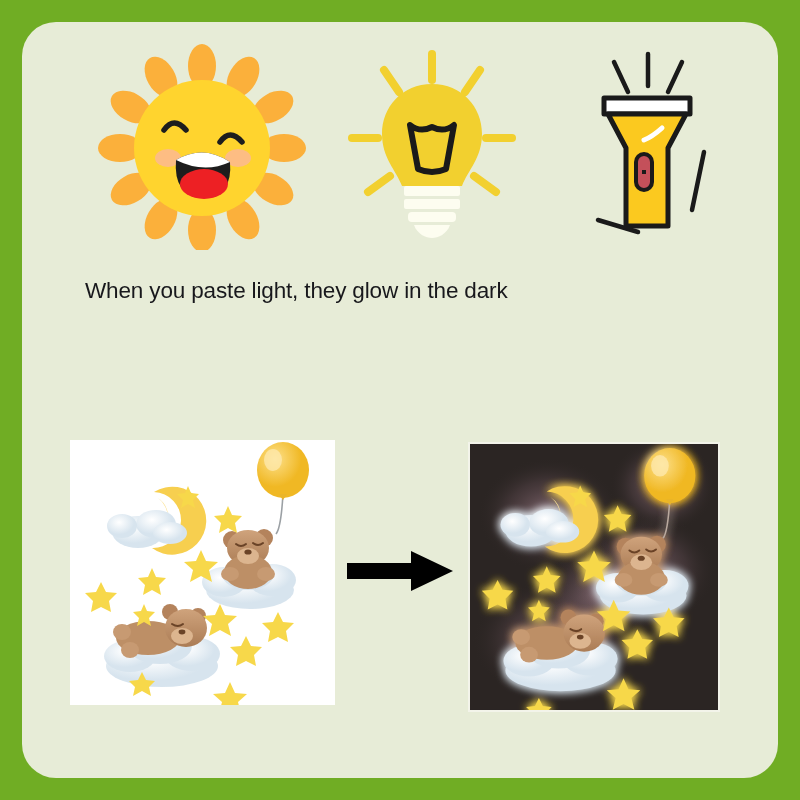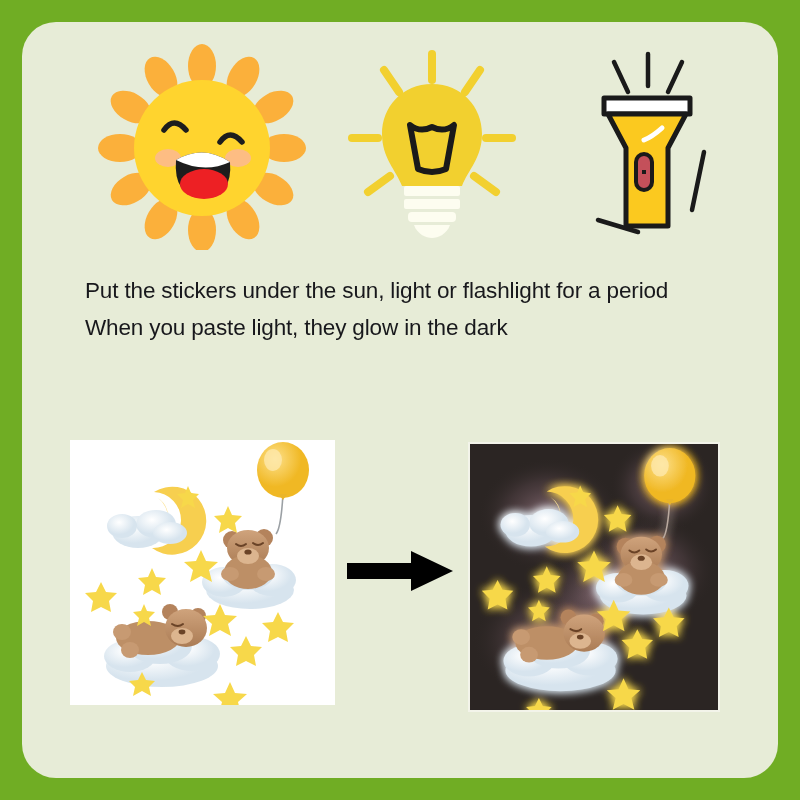--- a/index.html
+++ b/index.html
@@ -156,21 +156,20 @@
         <path d="M62 58 l86 0 l0 16 l-86 0 z" fill="#ffffff" stroke="#1a1a1a" stroke-width="5" stroke-linejoin="round"></path>
         <path d="M66 74 l78 0 l-18 34 l0 78 l-42 0 l0 -78 z" fill="#fbc91f" stroke="#1a1a1a" stroke-width="5" stroke-linejoin="round"></path>
         <path d="M120 88 q-10 9 -18 12" stroke="#ffffff" stroke-width="5" fill="none" stroke-linecap="round"></path>
         <rect x="94" y="114" width="16" height="36" rx="8" fill="#c4505a" stroke="#1a1a1a" stroke-width="4"></rect>
         <line x1="102" y1="130" x2="102" y2="134" stroke="#1a1a1a" stroke-width="4"></line>
       </svg>
     </div>
   </div>
 
   <div class="para">
-    <p>Put the stickers under the sun, light or flashlight for a period</p>
     <p>When you paste light, they glow in the dark</p>
   </div>
 
   <div class="photo-light">
     <svg class="scene" viewBox="0 0 265 265">
       <defs>
         <radialGradient id="balloonG" cx="35%" cy="30%">
           <stop offset="0%" stop-color="#fde08a"></stop>
           <stop offset="100%" stop-color="#f0b824"></stop>
         </radialGradient>

